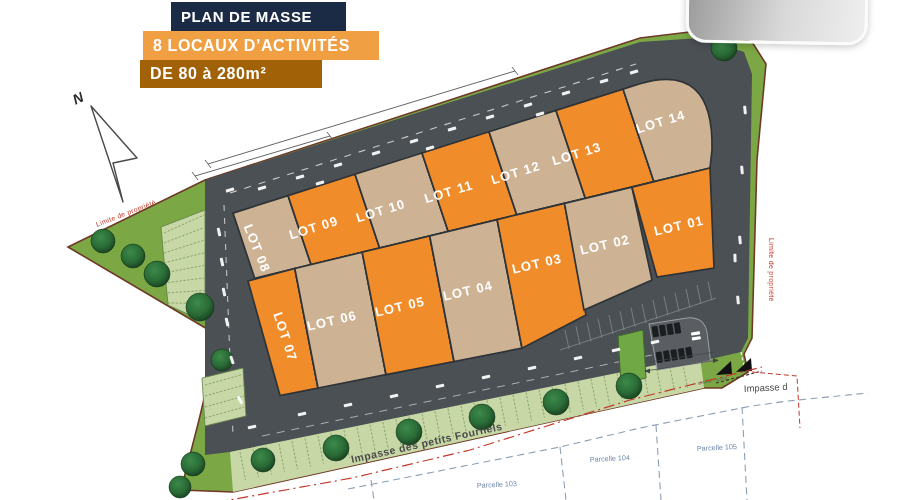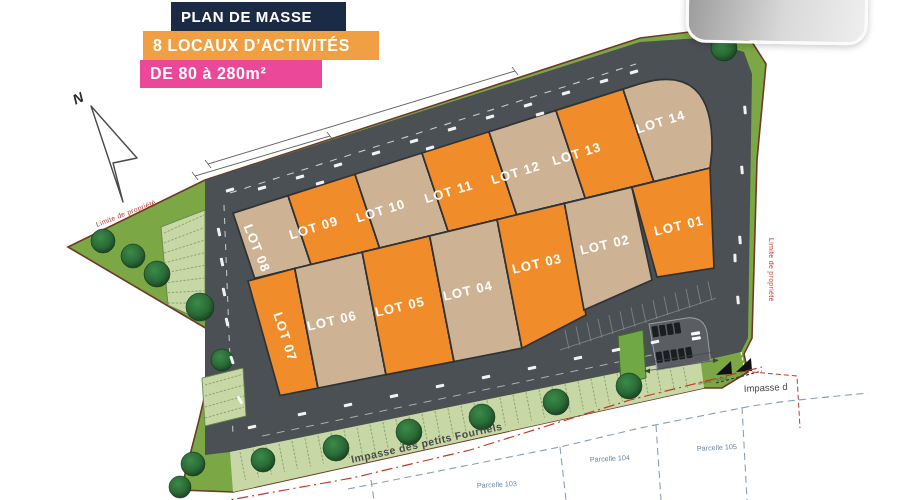--- a/index.html
+++ b/index.html
@@ -234,17 +234,17 @@
         <rect x="730.75" y="256.5" width="8.5" height="3" rx="0.8" fill="#fff" opacity="0.92" transform="rotate(88 735 258)"></rect>
       </g>
   </svg>
 
   <div class="hdr hdr1" style="background: rgb(28, 43, 69);">
     <span>PLAN DE MASSE</span>
   </div>
   <div class="hdr hdr2" style="background: rgb(240, 160, 66);">
     <span>8 LOCAUX D’ACTIVITÉS</span>
   </div>
-  <div class="hdr hdr3" style="background: #ec4899;">
+  <div class="hdr hdr3" style="background: #a16207;">
     <span>DE 80 à 280m²</span>
   </div>
   <div class="logo-box" style="background: linear-gradient(100deg, rgb(154, 154, 154), rgb(217, 217, 217) 55%, rgb(239, 239, 239));"></div>
 </div>
 
 </body></html>

